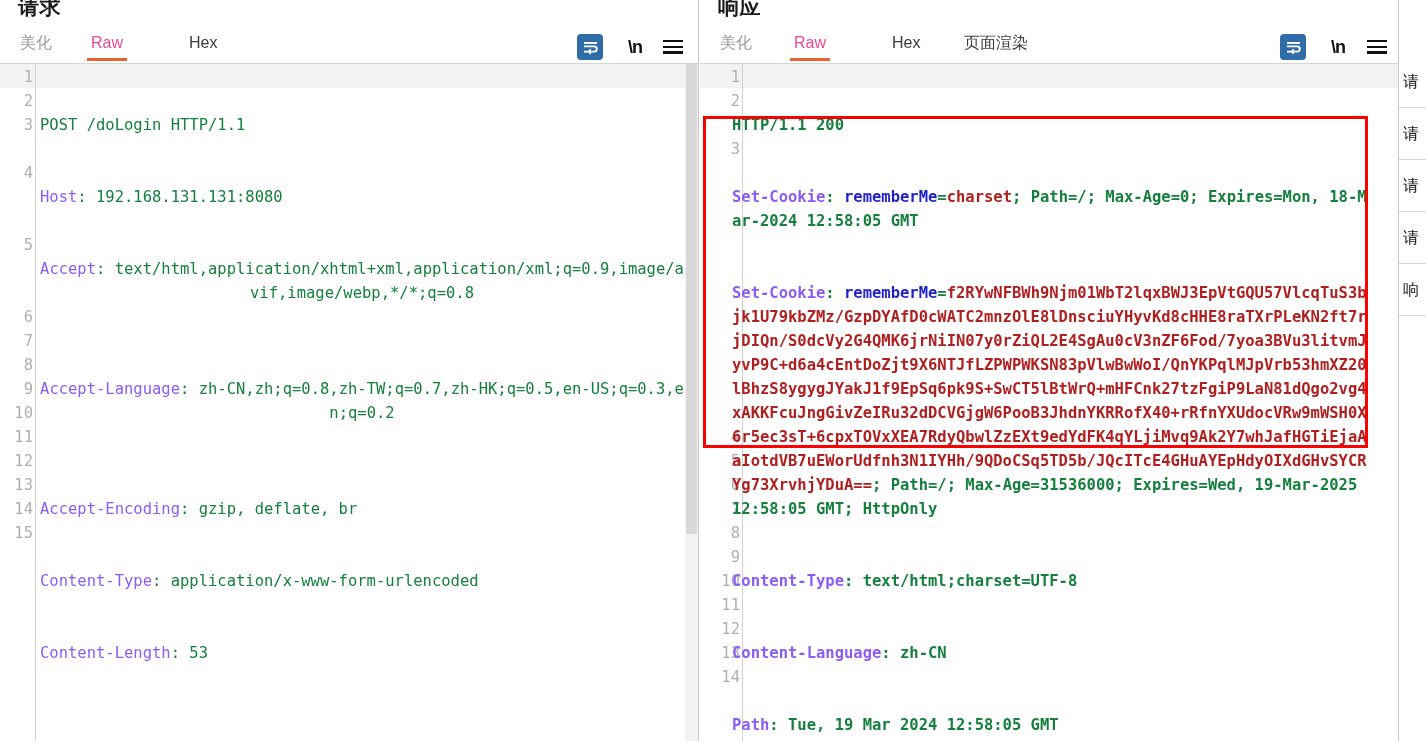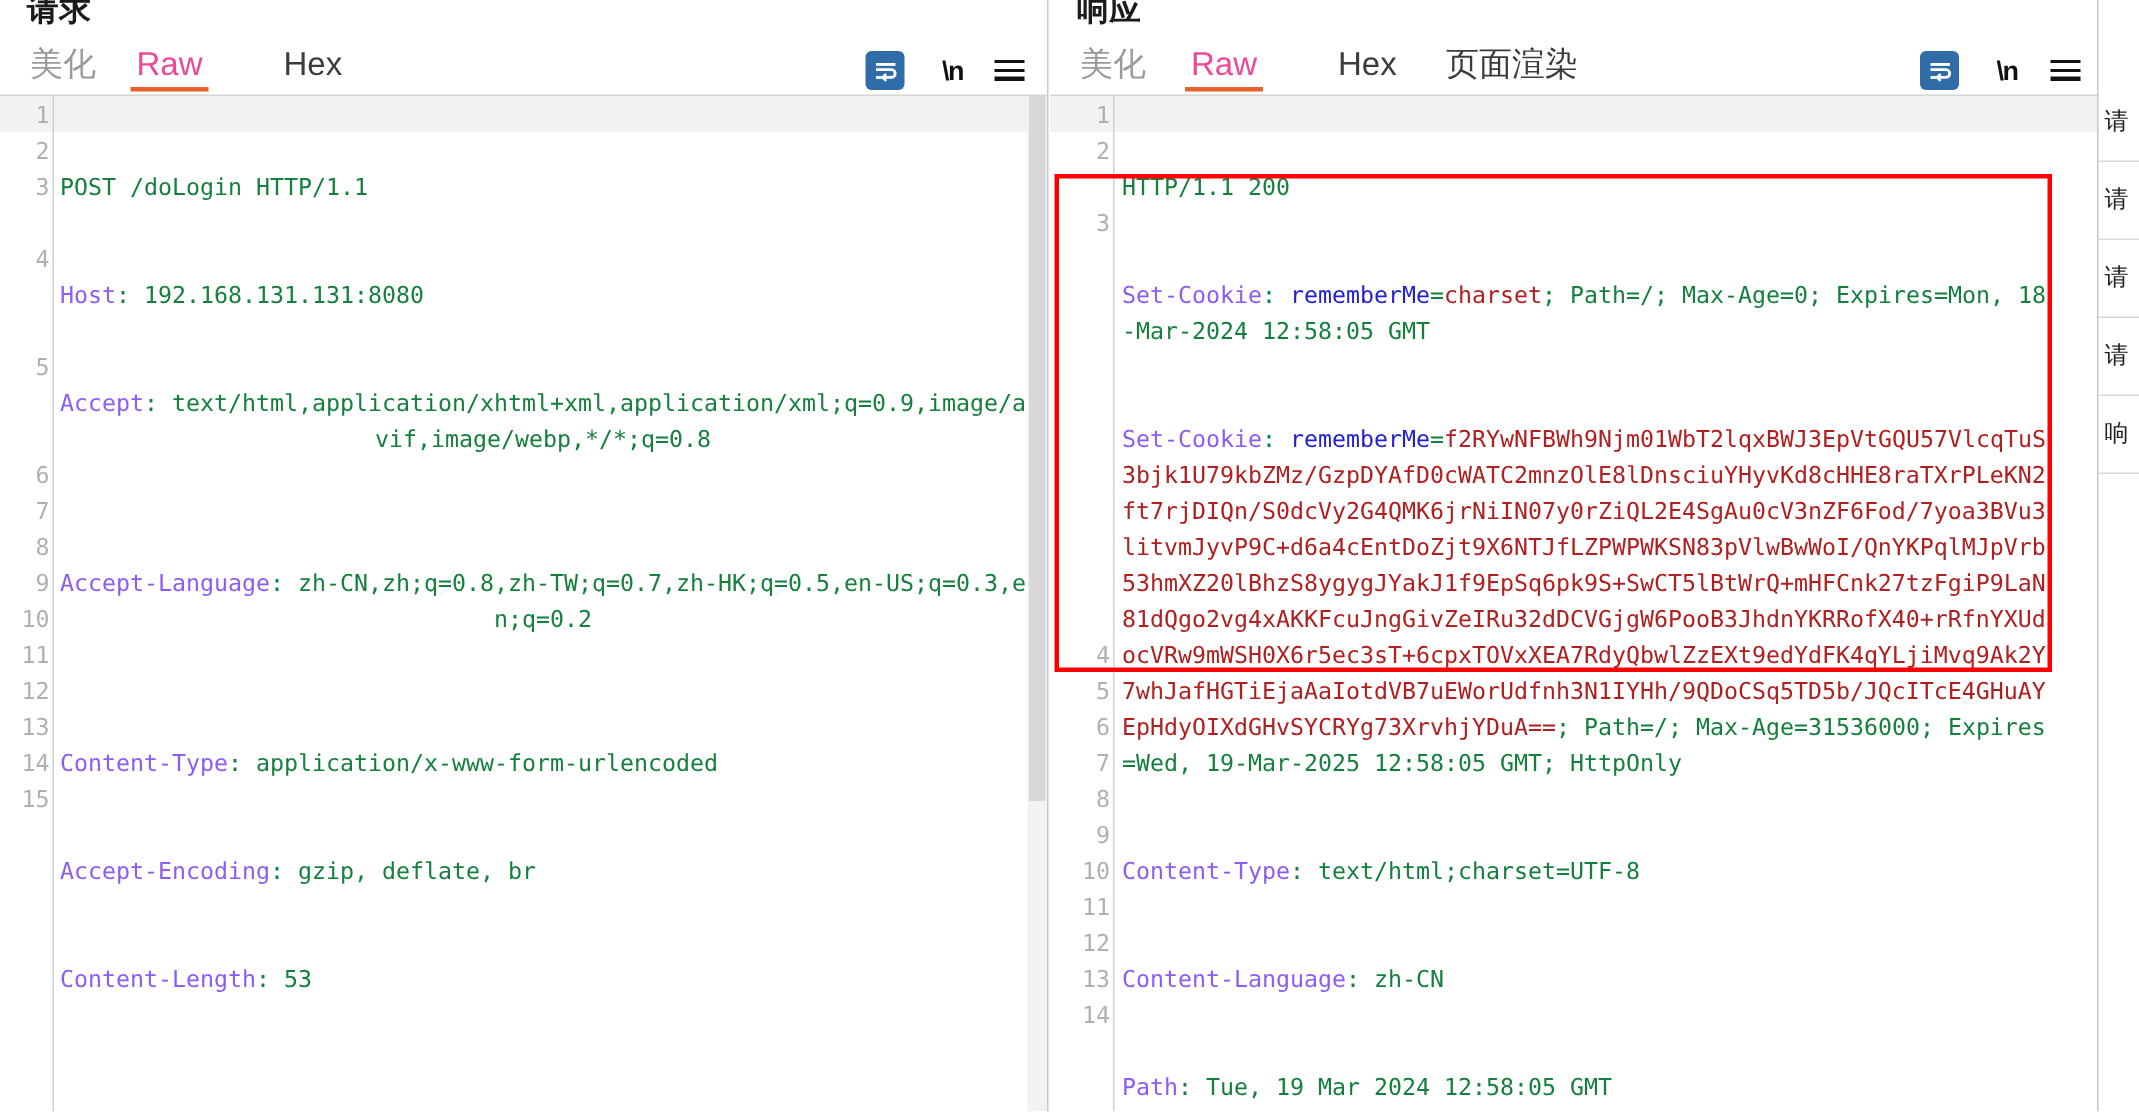--- a/index.html
+++ b/index.html
@@ -24,21 +24,21 @@
     line-height: 26px;
   }
   #response-panel .panel-title { left: 18px; }
 
   
   .tabbar {
     position: absolute; left: 0; top: 26px; right: 0; height: 38px;
   }
   .tab {
     position: absolute; top: 0; height: 38px;
-    font-size: 22px; color: #9a9a9a;
+    font-size: 16px; color: #9a9a9a;
     line-height: 34px;
     padding: 0 4px;
     white-space: nowrap;
     cursor: default;
   }
   .tab.active { color: #ec4899; }
   .tab.plain  { color: #3c3c3c; margin-left: 22px; }
   .tab .underline {
     position: absolute; left: 0; right: 0; bottom: 3px; height: 3px;
     background: #e8622c;
@@ -101,21 +101,21 @@
   #response-panel .gutter-rule { left: 42px; }
 
   .code {
     position: absolute; top: 0; bottom: 0;
     left: 40px; right: 14px;
     padding-top: 1px;
     white-space: pre-wrap;
     word-break: break-all;
     color: #202020;
   }
-  #response-panel .code { left: 48px; right: 30px; }
+  #response-panel .code { left: 32px; right: 30px; font-weight: bold; }
 
   .ln { display: block; height: 24px; }
   .ln.w2 { height: 48px; }
   .ln.w3 { height: 72px; text-align: center; }
   .ln.big { height: auto; }
 
   
   .hdr   { color: #8b5cf6; }
   .red   { color: #b02020; }
   .blu   { color: #2222cc; }
@@ -235,22 +235,22 @@
         <div class="ln">13</div>
         <div class="ln">14</div>
         <div class="ln">15</div>
       </div>
 
       <div class="code">
         <div class="ln"><span class="gry">POST /doLogin HTTP/1.1</span></div>
         <div class="ln"><span class="hdr">Host</span><span class="gry">: 192.168.131.131:8080</span></div>
         <div class="ln w3"><span class="hdr">Accept</span><span class="gry">: text/html,application/xhtml+xml,application/xml;q=0.9,image/avif,image/webp,*/*;q=0.8</span></div>
         <div class="ln w3"><span class="hdr">Accept-Language</span><span class="gry">: zh-CN,zh;q=0.8,zh-TW;q=0.7,zh-HK;q=0.5,en-US;q=0.3,en;q=0.2</span></div>
+        <div class="ln"><span class="hdr">Accept-Encoding</span><span class="gry">: gzip, deflate, br</span></div>
         <div class="ln"><span class="hdr">Content-Type</span><span class="gry">: application/x-www-form-urlencoded</span></div>
-        <div class="ln"><span class="hdr">Accept-Encoding</span><span class="gry">: gzip, deflate, br</span></div>
         <div class="ln"><span class="hdr">Content-Length</span><span class="gry">: 53</span></div>
         
         
         
         
         
         
         
         
       </div>

